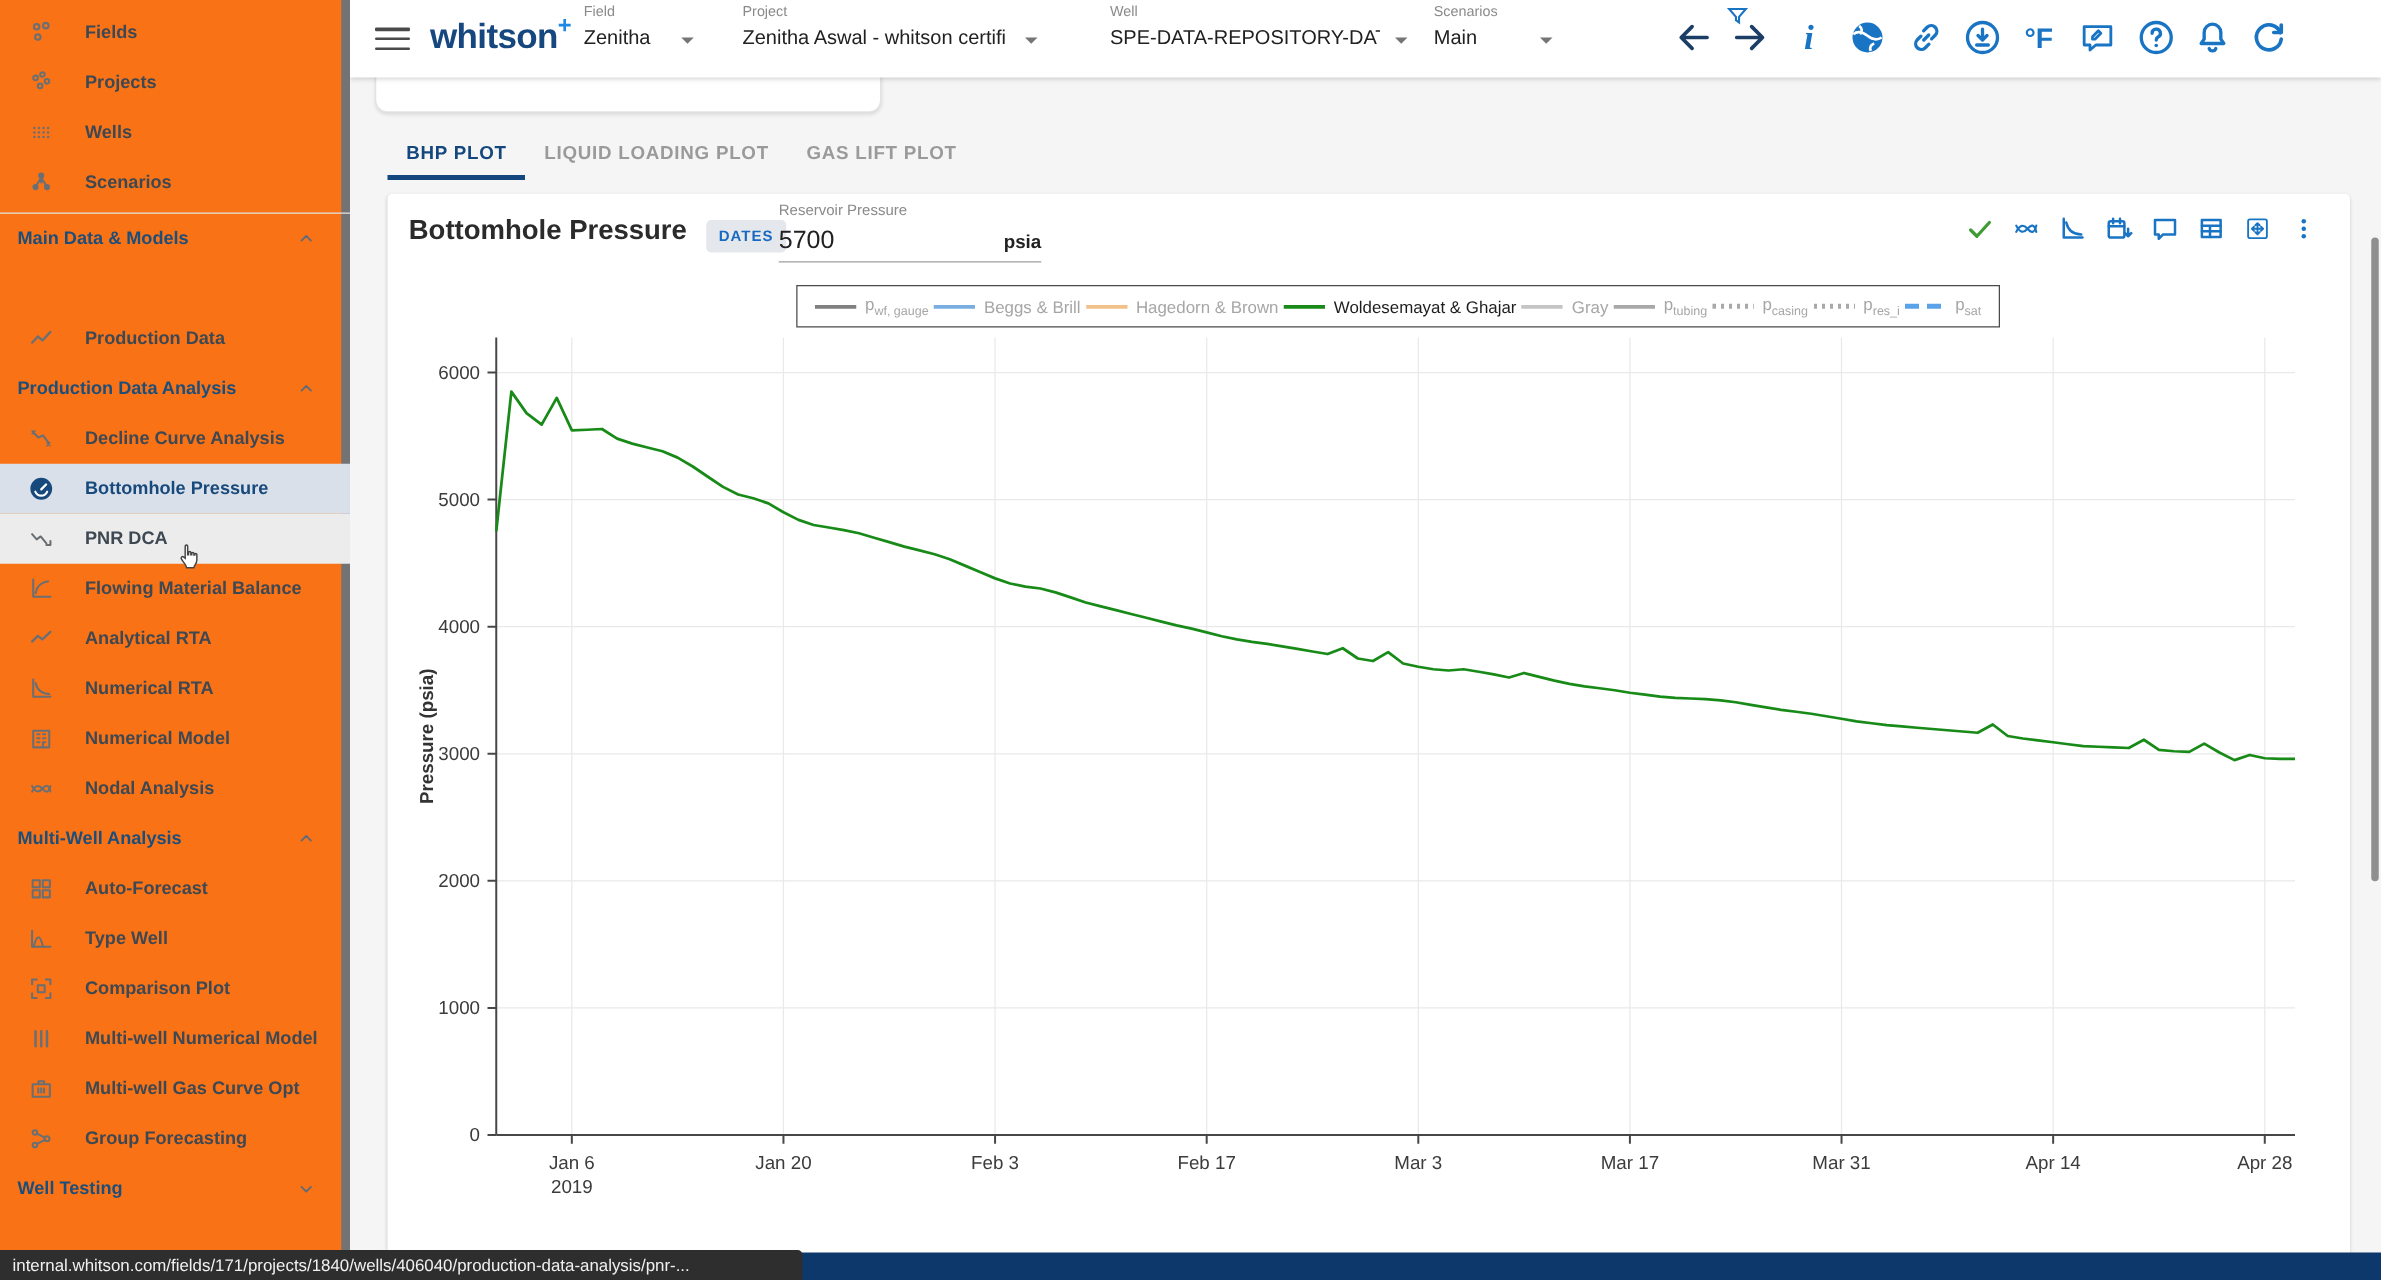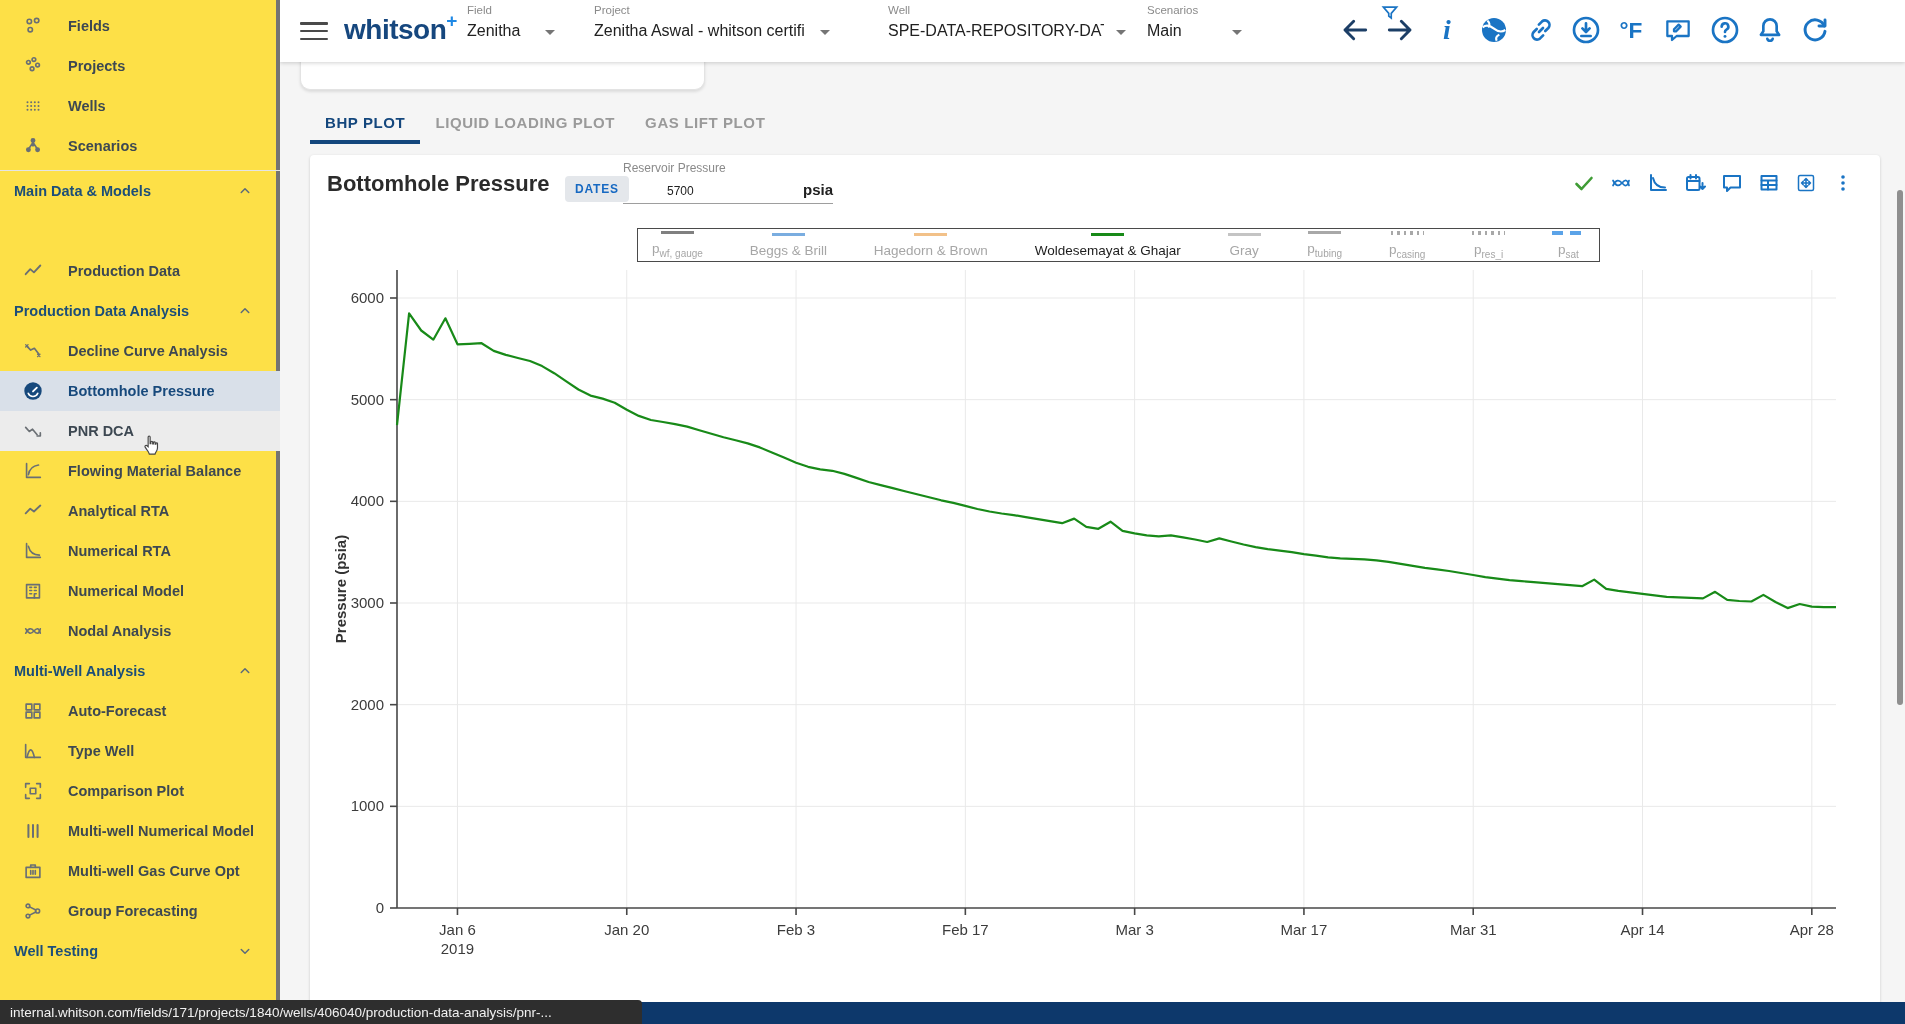--- a/index.html
+++ b/index.html
@@ -1,21 +1,21 @@
 <!DOCTYPE html>
 <html><head>
 <meta charset="utf-8">
 <style>
   * { margin:0; padding:0; box-sizing:border-box; }
   html,body { width:1905px; height:1024px; overflow:hidden; background:#f5f5f5;
     font-family:"Liberation Sans", sans-serif; }
 
   
-  #sidebar { position:absolute; left:0; top:0; width:280px; height:1002px; background:#fde047;
-    border-right:4px solid #737373; z-index:5; }
+  #sidebar { position:absolute; left:0; top:0; width:280px; height:1002px; background:#f97316;
+    border-right:7px solid #737373; z-index:5; }
   .side-row { position:absolute; left:0; width:280px; height:40px; display:flex; align-items:center;
     cursor:pointer; }
   .side-row .ico { position:absolute; left:22px; width:22px; height:22px; color:#6a6f74; display:flex;
     align-items:center; justify-content:center; }
   .side-row .lbl { position:absolute; left:68px; font-size:14.5px; font-weight:600; color:#3d4852; }
   .side-row.active { background:#d9e0e9; }
   .side-row.active .lbl { color:#17497c; }
   .side-row.active .ico { color:#17497c; }
   .side-row.hover { background:#ececec; }
   .side-head { position:absolute; left:0; width:280px; height:40px; display:flex; align-items:center;
@@ -58,31 +58,31 @@
   #card { position:absolute; left:30px; top:93px; width:1570px; height:850px; background:#fff;
     border-radius:4px; box-shadow:0 1px 3px rgba(0,0,0,0.18); }
   #card-title { position:absolute; left:17px; top:16px; font-size:22px; font-weight:700; color:#2b2b2b; }
   #dates-badge { position:absolute; left:255px; top:21px; height:26px; padding:0 10px; background:#e4e7eb;
     border-radius:4px; color:#1769c2; font-size:12px; font-weight:700; letter-spacing:0.8px;
     display:flex; align-items:center; cursor:pointer; }
   #rp-group { position:absolute; left:313px; top:6px; width:210px; }
   #rp-label { font-size:12px; color:#8a8a8a; }
   #rp-row { display:flex; justify-content:space-between; align-items:baseline;
     border-bottom:1px solid #9e9e9e; padding:6px 0 5px 0; }
-  #rp-value { font-size:12px; color:#212121;margin-left:44px; }
+  #rp-value { font-size:20px; color:#212121; }
   #rp-unit { font-size:15px; color:#212121; font-weight:600; }
   #toolbar { position:absolute; right:25px; top:16px; display:flex; gap:13px; }
   .tb-ico { width:24px; height:24px; color:#1a74c4; cursor:pointer; }
   .tb-ico.green { color:#3f9c35; }
 
   
   #legend { position:absolute; left:327px; top:73px; width:963px; height:34px; background:#fff;
     border:1px solid #4a4a4a; display:flex; align-items:center; justify-content:space-between;
     padding:0 14px; }
-  .lg-item { display:flex; align-items:center; gap:7px; cursor:pointer;flex-direction:column; }
+  .lg-item { display:flex; align-items:center; gap:7px; cursor:pointer; }
   .lg-line { width:33px; height:4px; }
   .lg-txt { font-size:13.5px; color:#a6a6a6; white-space:nowrap; }
   .lg-txt.on { color:#1d1d1d; font-weight:500; }
   .lg-txt sub { font-size:10px; }
 
   
   #chart-svg { position:absolute; left:0; top:0; }
   #chart-svg .grid { stroke:#e9e9e9; stroke-width:1; }
   #chart-svg .axis { stroke:#474747; stroke-width:1.6; }
   #chart-svg .tickm { stroke:#474747; stroke-width:1.6; }

